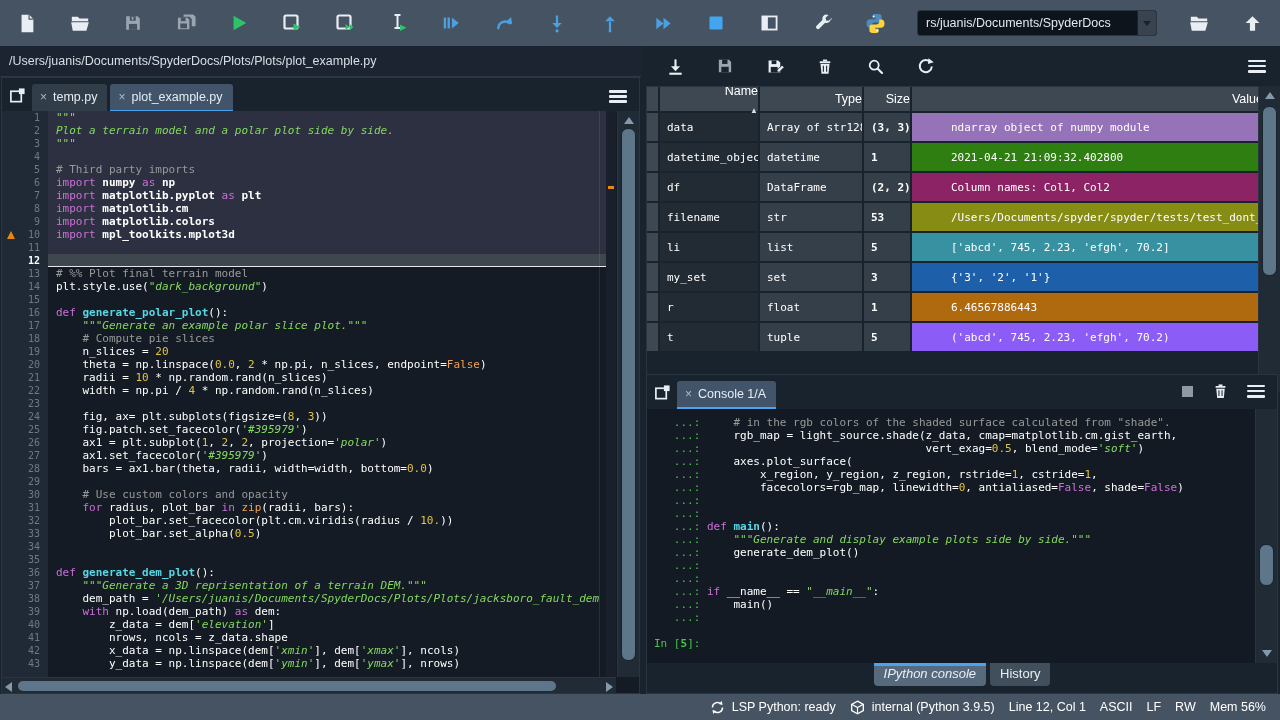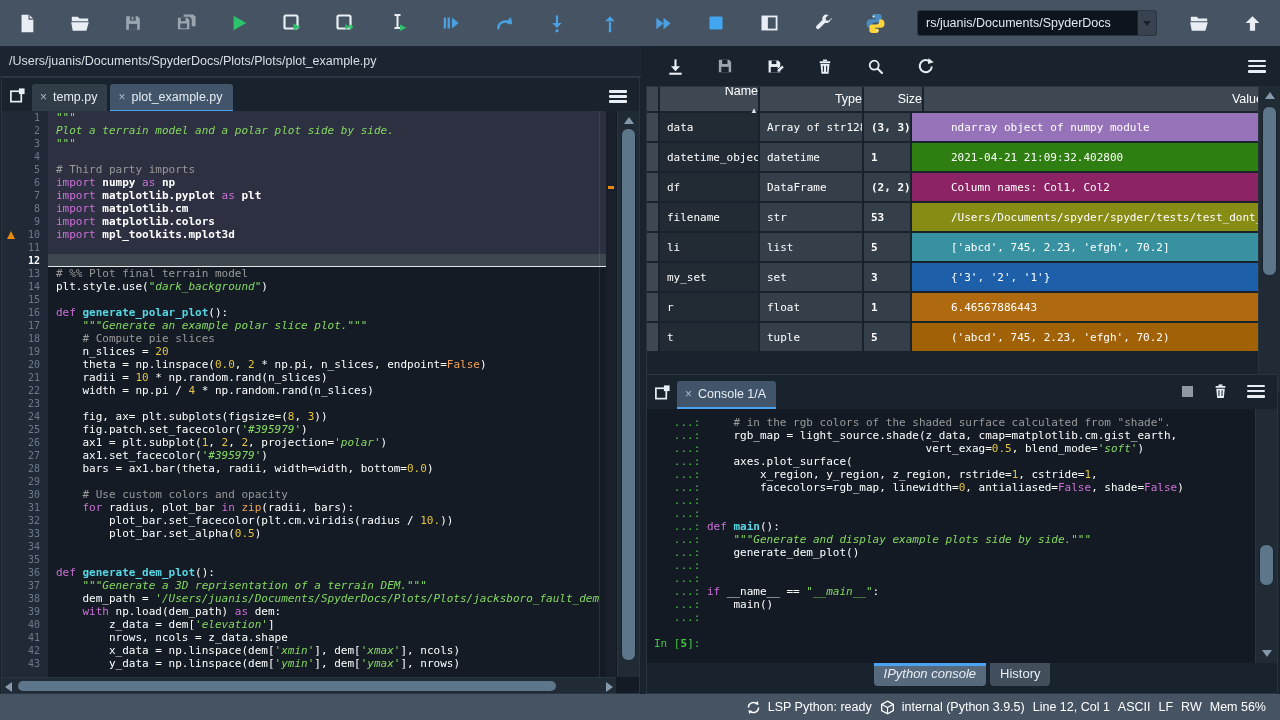--- a/index.html
+++ b/index.html
@@ -105,21 +105,21 @@
 
   
   #console-pane { position:absolute; left:2px; top:328px; width:632px; height:320px; background:#19232d; border:1px solid #2a3542; }
   #console-content { position:absolute; left:0; top:34px; right:0; bottom:30px; background:#131a23; overflow:hidden; padding-top:7px; }
   .con-row { height:13px; line-height:13px; font-family:"DejaVu Sans Mono", monospace; font-size:11px; white-space:pre; padding-left:7px; }
   #con-vscroll { right:0; top:34px; bottom:30px; }
   #console-tabs { bottom:0; height:30px; top:auto; width:630px; }
 
   
   #statusbar { position:absolute; left:0; top:694px; width:1280px; height:26px; background:#465362;
-               display:flex; align-items:center; justify-content:flex-end; gap:8px; padding-right:14px;
+               display:flex; align-items:center; justify-content:flex-end; gap:14px; padding-right:14px;
                color:#ffffff; font-size:12.5px; }
   .sb-item { display:flex; align-items:center; gap:7px; }
 
   .small-square { width:11px; height:11px; background:#8f99a3; }
 </style>
 </head>
 <body>
 
 <div id="app">
 
@@ -444,21 +444,21 @@
     <div id="ve-table">
       <div class="ve-header">
         <div class="hc" style="width:13px"></div>
         <div class="hc" style="width:100px">
           <span>Name</span>
             <span class="sort-tri">▲</span>
         </div>
         <div class="hc" style="width:104px">
             <span>Type</span>
           </div>
-        <div class="hc" style="width:60px">
+        <div class="hc" style="width:48px">
             <span>Size</span>
           </div>
         <div class="hc" style="flex:1; border-right:none">
             <span>Value</span>
           </div>
       </div>
       <div id="ve-rows">
           <div class="ve-row">
             <div class="stub"></div>
             <div class="c c-name">data</div>
@@ -506,21 +506,21 @@
             <div class="c c-name">r</div>
             <div class="c c-type">float</div>
             <div class="c c-size">1</div>
             <div class="c c-value" style="background: rgb(175, 105, 15);">6.46567886443</div>
           </div>
           <div class="ve-row">
             <div class="stub"></div>
             <div class="c c-name">t</div>
             <div class="c c-type">tuple</div>
             <div class="c c-size">5</div>
-            <div class="c c-value" style="background: #a16207;">('abcd', 745, 2.23, 'efgh', 70.2)</div>
+            <div class="c c-value" style="background: #8b5cf6;">('abcd', 745, 2.23, 'efgh', 70.2)</div>
           </div>
         </div>
     </div>
     <div class="vscroll" id="ve-vscroll" style="position:absolute;">
       <div class="arr-up"></div>
       <div class="handle" style="top:20px; height:170px;"></div>
       <div class="arr-dn"></div>
     </div>
 
     <div class="pane-tabs" id="ve-tabs">

